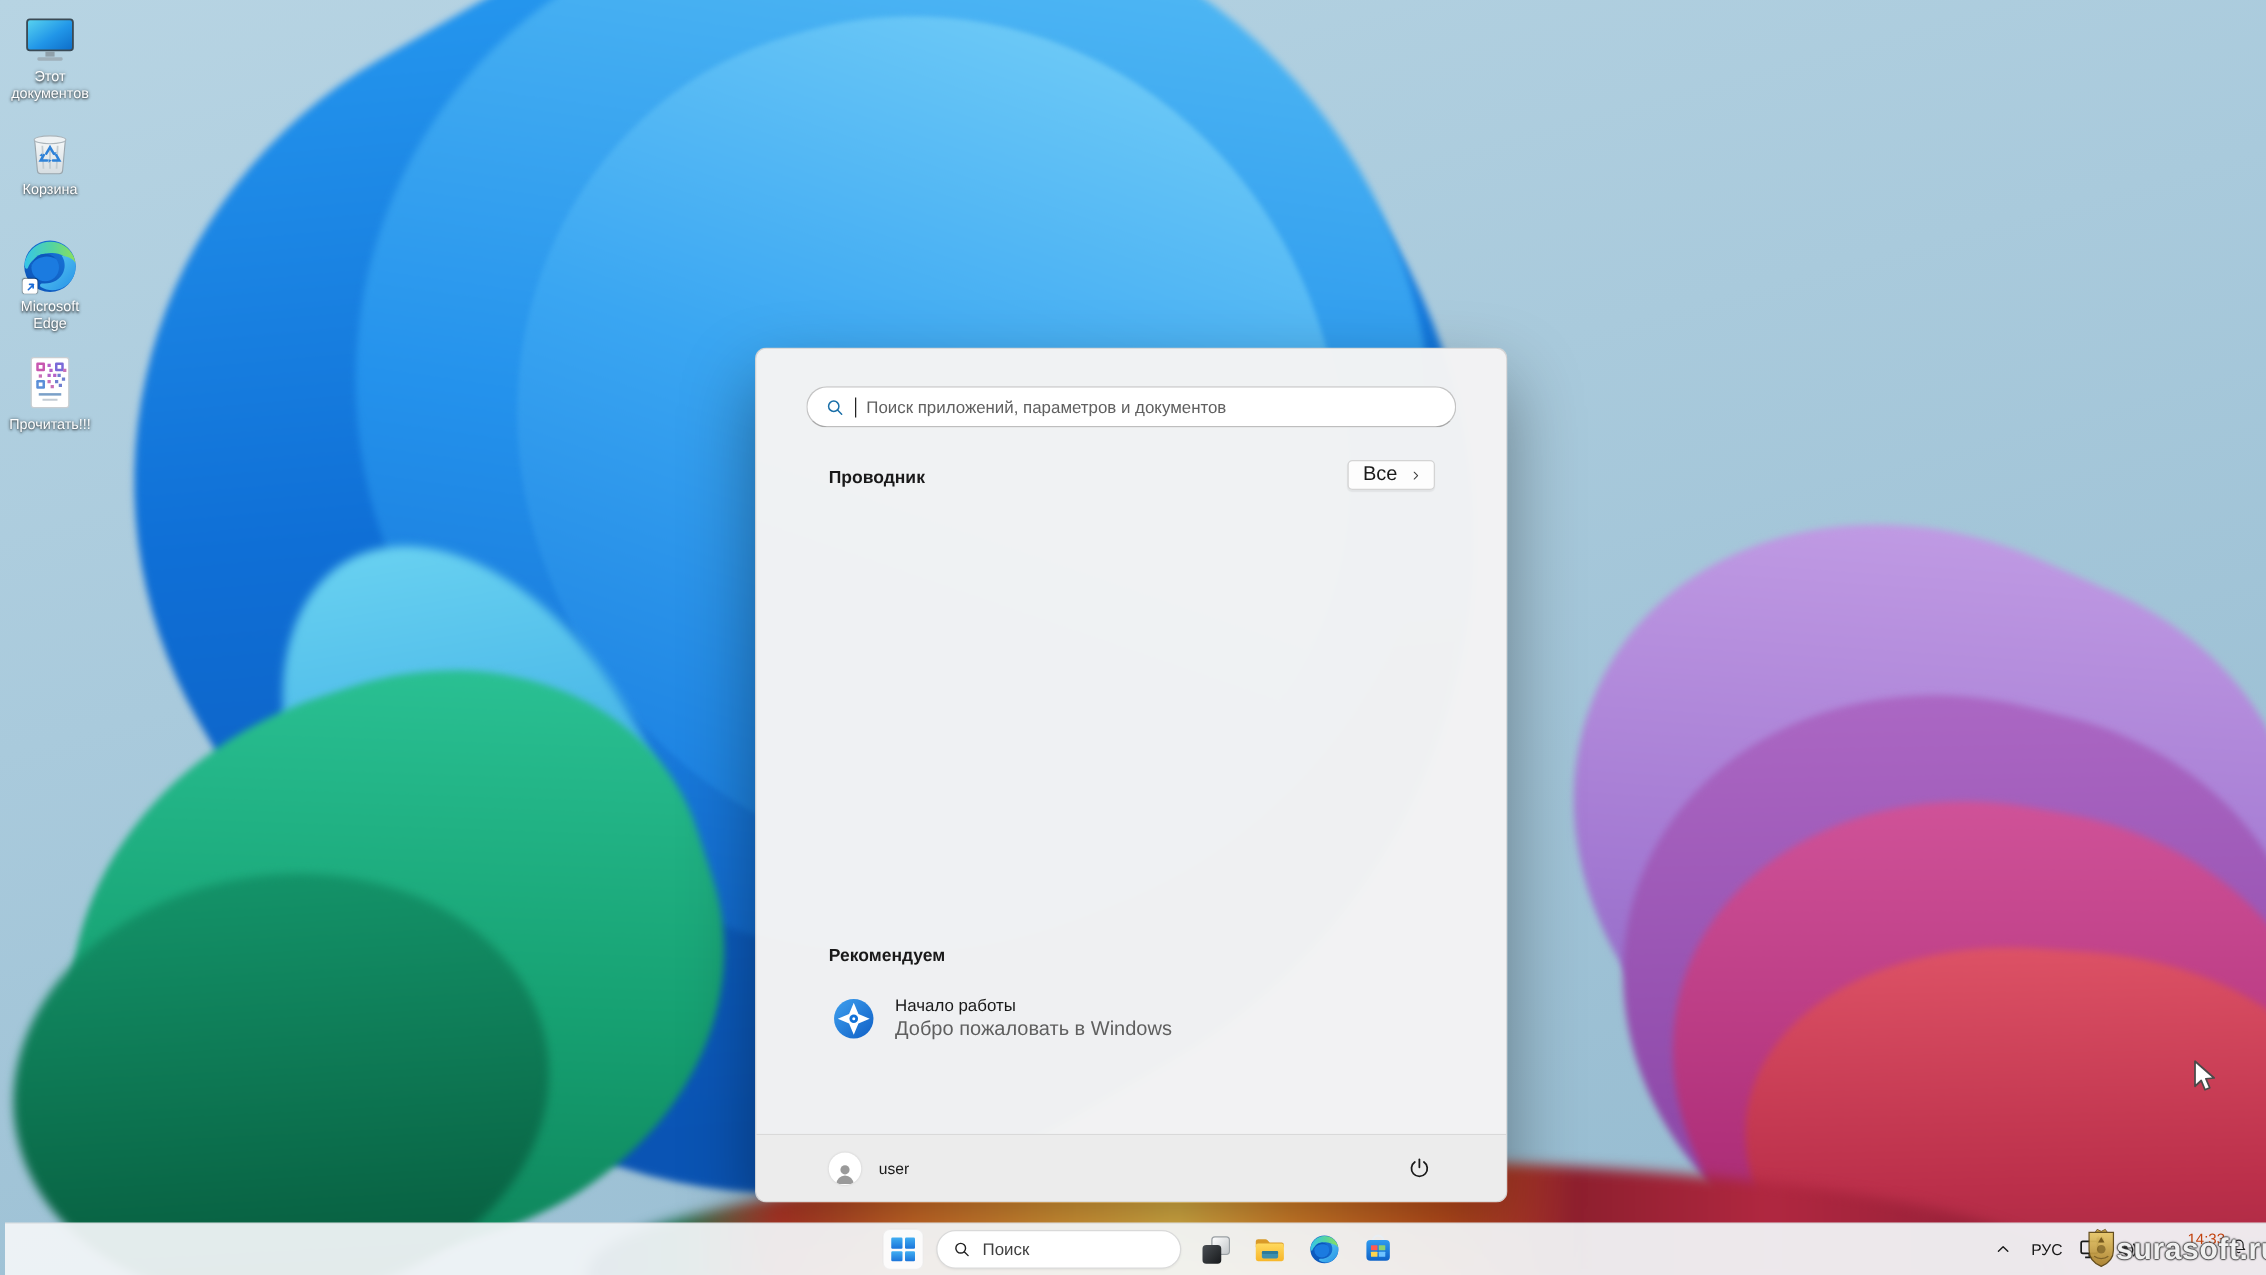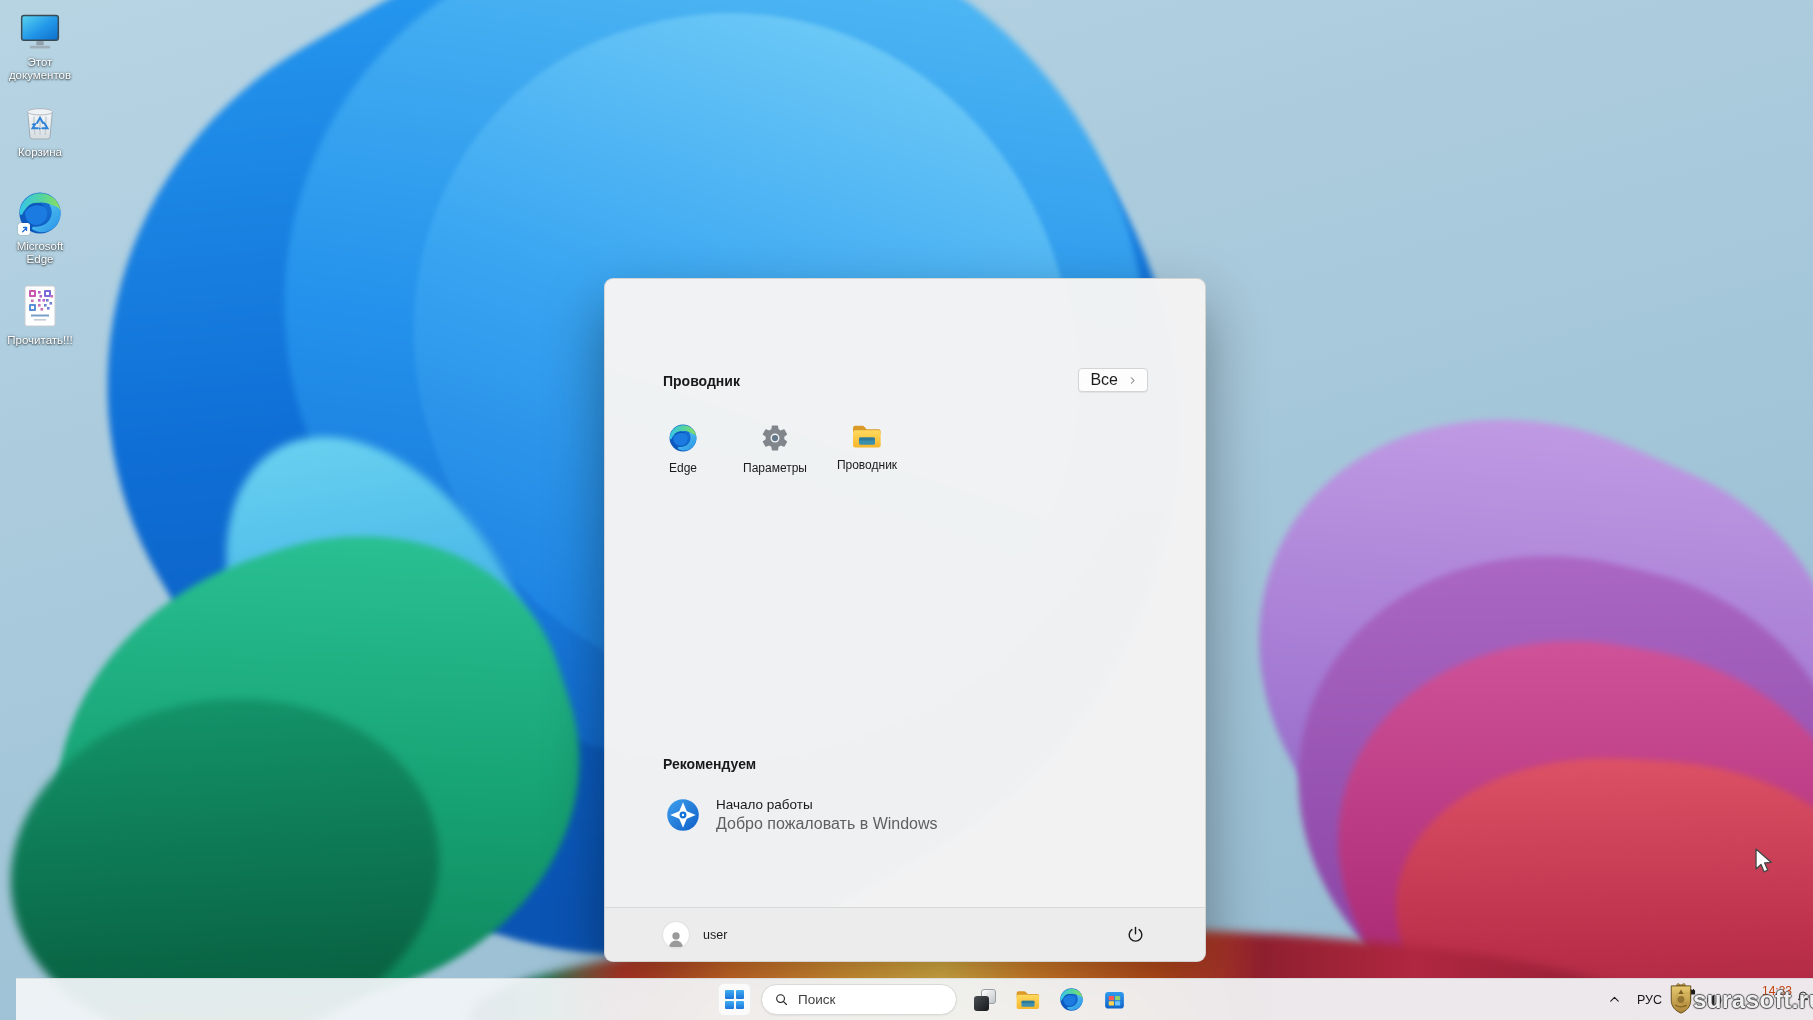--- a/index.html
+++ b/index.html
@@ -83,21 +83,21 @@
     border-top:1px solid rgba(0,0,0,.08); border-radius:0 0 9px 9px; display:flex;
     align-items:center; justify-content:space-between; padding:0 53px 0 58px; }
   .user-chip { display:flex; align-items:center; gap:14px; cursor:pointer; }
   .avatar { width:26px; height:26px; border-radius:50%; background:#fff; display:flex;
     align-items:flex-end; justify-content:center; overflow:hidden; box-shadow:0 0 2px rgba(0,0,0,.15); }
   .user-name { font-size:12.5px; color:#1b1b1b; }
   .power-btn { width:34px; height:34px; border-radius:5px; display:flex; align-items:center;
     justify-content:center; cursor:pointer; }
 
   
-  .taskbar { position:absolute; left:16px; right:0; top:978px; height:42px;
+  .taskbar { position:absolute; left:4px; right:0; top:978px; height:42px;
     background:rgba(241,244,246,.94); border-top:1px solid rgba(0,0,0,.07); z-index:40; }
   .tb-center { position:absolute; left:702px; top:0; height:100%; display:flex; align-items:center; }
   .start-btn { width:33px; height:33px; border-radius:6px; background:rgba(255,255,255,.78);
     border:1px solid rgba(0,0,0,.05); display:flex; align-items:center; justify-content:center; cursor:pointer; }
   .win-logo { width:19px; height:19px; display:grid; grid-template-columns:1fr 1fr; gap:2px; }
   .win-logo span { background:linear-gradient(180deg,#41aef2,#1b74da); border-radius:1px; }
   .tb-search { width:196px; height:31px; margin-left:10px; background:#fff; border:1px solid #d9d9d9;
     border-radius:16px; box-shadow:0 1px 2px rgba(0,0,0,.06); display:flex; align-items:center;
     padding-left:12px; gap:9px; cursor:pointer; }
   .tb-search-label { font-size:13.5px; color:#3f3f3f; }
@@ -370,58 +370,41 @@
         <svg width="36" height="46">
             <use href="#sym-qrdoc"></use>
           </svg>
       </span>
       <span class="dsk-label">Прочитать!!!</span>
     </div>
   </div>
 
   <div class="start-menu">
 
+    <div class="sm-search">
+      <span style="color:#1a6fa8;display:flex">
+        <svg width="16" height="16">
+            <use href="#sym-search"></use>
+          </svg>
+      </span>
+      <span class="caret"></span>
+      <input type="text" placeholder="Поиск приложений, параметров и документов" style="">
+    </div>
 
     <div class="sm-header sm-pinned-header">Проводник</div>
 
     <div class="sm-all-btn">
       <span>Все</span>
       <span style="display:flex">
         <svg width="11" height="11">
             <use href="#sym-chevright"></use>
           </svg>
       </span>
     </div>
 
-    <div class="sm-pinned-row">
-      <div class="app-cell">
-        <span style="display:flex">
-          <svg width="30" height="30">
-              <use href="#sym-edge"></use>
-            </svg>
-        </span>
-        <span class="app-label">Edge</span>
-      </div>
-      <div class="app-cell">
-        <span style="display:flex">
-          <svg width="30" height="30">
-              <use href="#sym-gear"></use>
-            </svg>
-        </span>
-        <span class="app-label">Параметры</span>
-      </div>
-      <div class="app-cell">
-        <span style="display:flex">
-          <svg width="32" height="27">
-              <use href="#sym-folder"></use>
-            </svg>
-        </span>
-        <span class="app-label">Проводник</span>
-      </div>
-    </div>
 
     <div class="sm-header sm-rec-header">Рекомендуем</div>
 
     <div class="sm-rec-item">
       <span style="display:flex">
         <svg width="36" height="36">
             <use href="#sym-getstarted"></use>
           </svg>
       </span>
       <span class="rec-texts">

